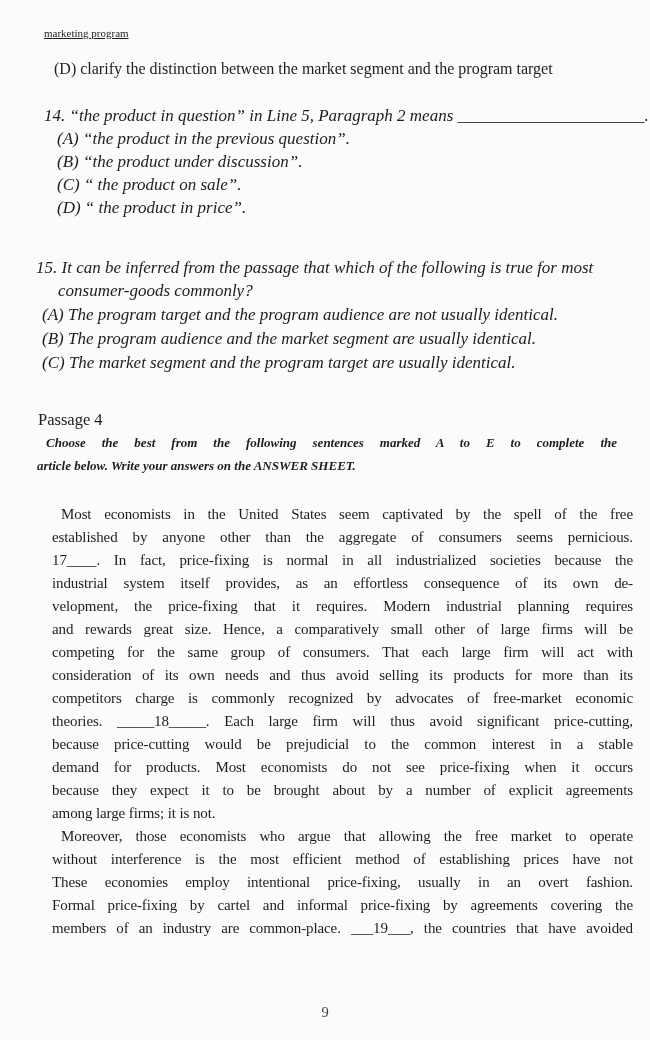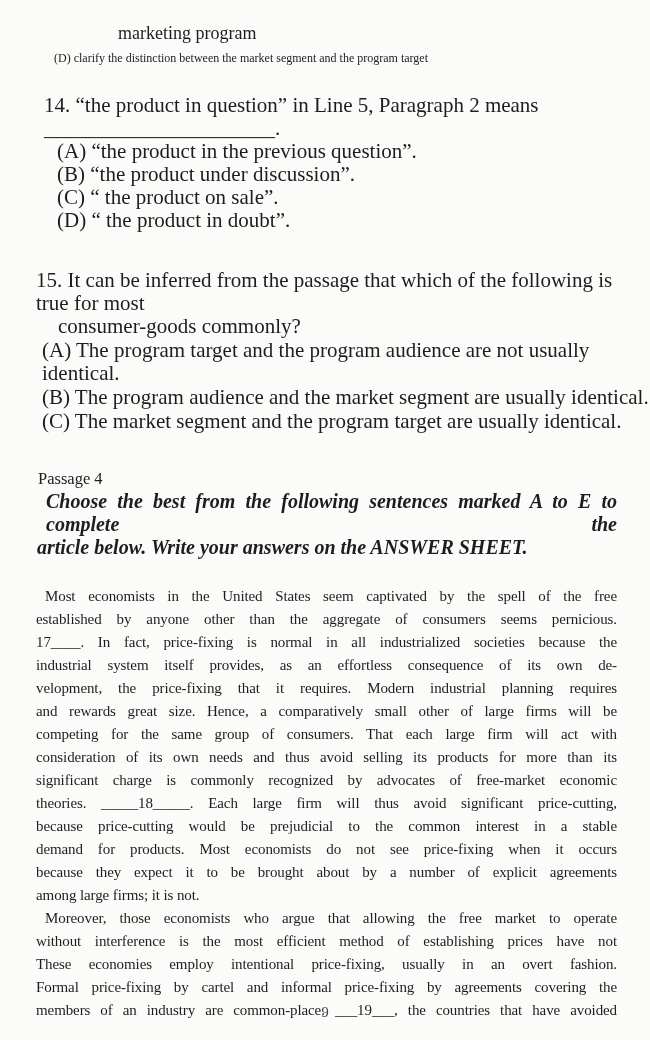--- a/index.html
+++ b/index.html
@@ -11,53 +11,53 @@
     height: 1040px;
     background: #fbfbfa;
     color: #1d1d1d;
     font-family: "Liberation Serif", serif;
     box-sizing: border-box;
     padding-top: 22px;
     overflow: hidden;
   }
 
   
-  .co-line1 { margin-left: 118px; font-size: 18px; line-height: 23px; }
-  .co-line2 { margin-left: 54px; margin-top: 2px; font-size: 12px; line-height: 23px; }
+  .co-line1 { margin-left: 44px; font-size: 11px; line-height: 23px; text-decoration: underline; }
+  .co-line2 { margin-left: 54px; margin-top: 12px; font-size: 16px; line-height: 23px; }
 
   
-  .q-stem, .q-stem-cont, .q-option { font-size: 21px; line-height: 23px; }
+  .q-stem, .q-stem-cont, .q-option { font-size: 17px; line-height: 23px; font-style: italic; }
   .q14 { margin-top: 24px; }
   .q14 .q-stem   { margin-left: 44px; }
   .q14 .q-option { margin-left: 57px; }
   .q15 { margin-top: 37px; }
   .q15 .q-stem      { margin-left: 36px; }
   .q15 .q-stem-cont { margin-left: 58px; }
   .q15 .q-option    { margin-left: 42px; margin-top: 1px; }
 
   
   .passage-heading {
     margin-top: 34px; margin-left: 38px;
     font-weight: normal; font-size: 16.5px; line-height: 23px;
   }
   .instr-line {
     margin-left: 37px; width: 580px;
     font-weight: bold; font-style: italic;
-    font-size: 20px; line-height: 23px;
+    font-size: 13px; line-height: 23px;
   }
   .instr-line.first {
     padding-left: 9px; width: 571px;
     text-align: justify; text-align-last: justify;
   }
 
   
   .paragraph { margin-top: 26px; font-size: 15px; line-height: 23px; }
   .paragraph.p2 { margin-top: 0; }
   .jline {
-    margin-left: 36px; width: 581px;
+    margin-left: 52px; width: 581px;
     letter-spacing: -0.1px;
     text-align: justify; text-align-last: justify;
   }
   .jline.indent { padding-left: 9px; width: 572px; }
   .jline.last   { text-align-last: left; }
 
   .page-number {
     position: absolute; left: 0; top: 1004px; width: 650px;
     text-align: center; font-size: 14.5px; color: #3f3f3f;
   }
@@ -70,21 +70,21 @@
   <div>
     <div class="co-line1">marketing program</div>
     <div class="co-line2">(D) clarify the distinction between the market segment and the program target</div>
   </div>
 
   <div class="question q14">
     <div class="q-stem">14. “the product in question” in Line 5, Paragraph 2 means ______________________.</div>
     <div class="q-option">(A) “the product in the previous question”.</div>
     <div class="q-option">(B) “the product under discussion”.</div>
     <div class="q-option">(C) “ the product on sale”.</div>
-    <div class="q-option">(D) “ the product in doubt”.</div>
+    <div class="q-option">(D) “ the product in price”.</div>
   </div>
 
   <div class="question q15">
     <div class="q-stem">15. It can be inferred from the passage that which of the following is true for most</div>
     <div class="q-stem-cont">consumer-goods commonly?</div>
     <div class="q-option">(A) The program target and the program audience are not usually identical.</div>
     <div class="q-option">(B) The program audience and the market segment are usually identical.</div>
     <div class="q-option">(C) The market segment and the program target are usually identical.</div>
   </div>
 
@@ -97,21 +97,21 @@
 
   <div class="paragraph p1">
     <div class="jline indent">Most economists in the United States seem captivated by the spell of the free</div>
     <div class="jline">established by anyone other than the aggregate of consumers seems pernicious.</div>
     <div class="jline">17____. In fact, price-fixing is normal in all industrialized societies because the</div>
     <div class="jline">industrial system itself provides, as an effortless consequence of its own de-</div>
     <div class="jline">velopment, the price-fixing that it requires. Modern industrial planning requires</div>
     <div class="jline">and rewards great size. Hence, a comparatively small other of large firms will be</div>
     <div class="jline">competing for the same group of consumers. That each large firm will act with</div>
     <div class="jline">consideration of its own needs and thus avoid selling its products for more than its</div>
-    <div class="jline">significant charge is commonly recognized by advocates of free-market economic</div>
+    <div class="jline">competitors charge is commonly recognized by advocates of free-market economic</div>
     <div class="jline">theories. _____18_____. Each large firm will thus avoid significant price-cutting,</div>
     <div class="jline">because price-cutting would be prejudicial to the common interest in a stable</div>
     <div class="jline">demand for products. Most economists do not see price-fixing when it occurs</div>
     <div class="jline">because they expect it to be brought about by a number of explicit agreements</div>
     <div class="jline last">among large firms; it is not.</div>
   </div>
 
   <div class="paragraph p2">
     <div class="jline indent">Moreover, those economists who argue that allowing the free market to operate</div>
     <div class="jline">without interference is the most efficient method of establishing prices have not</div>

